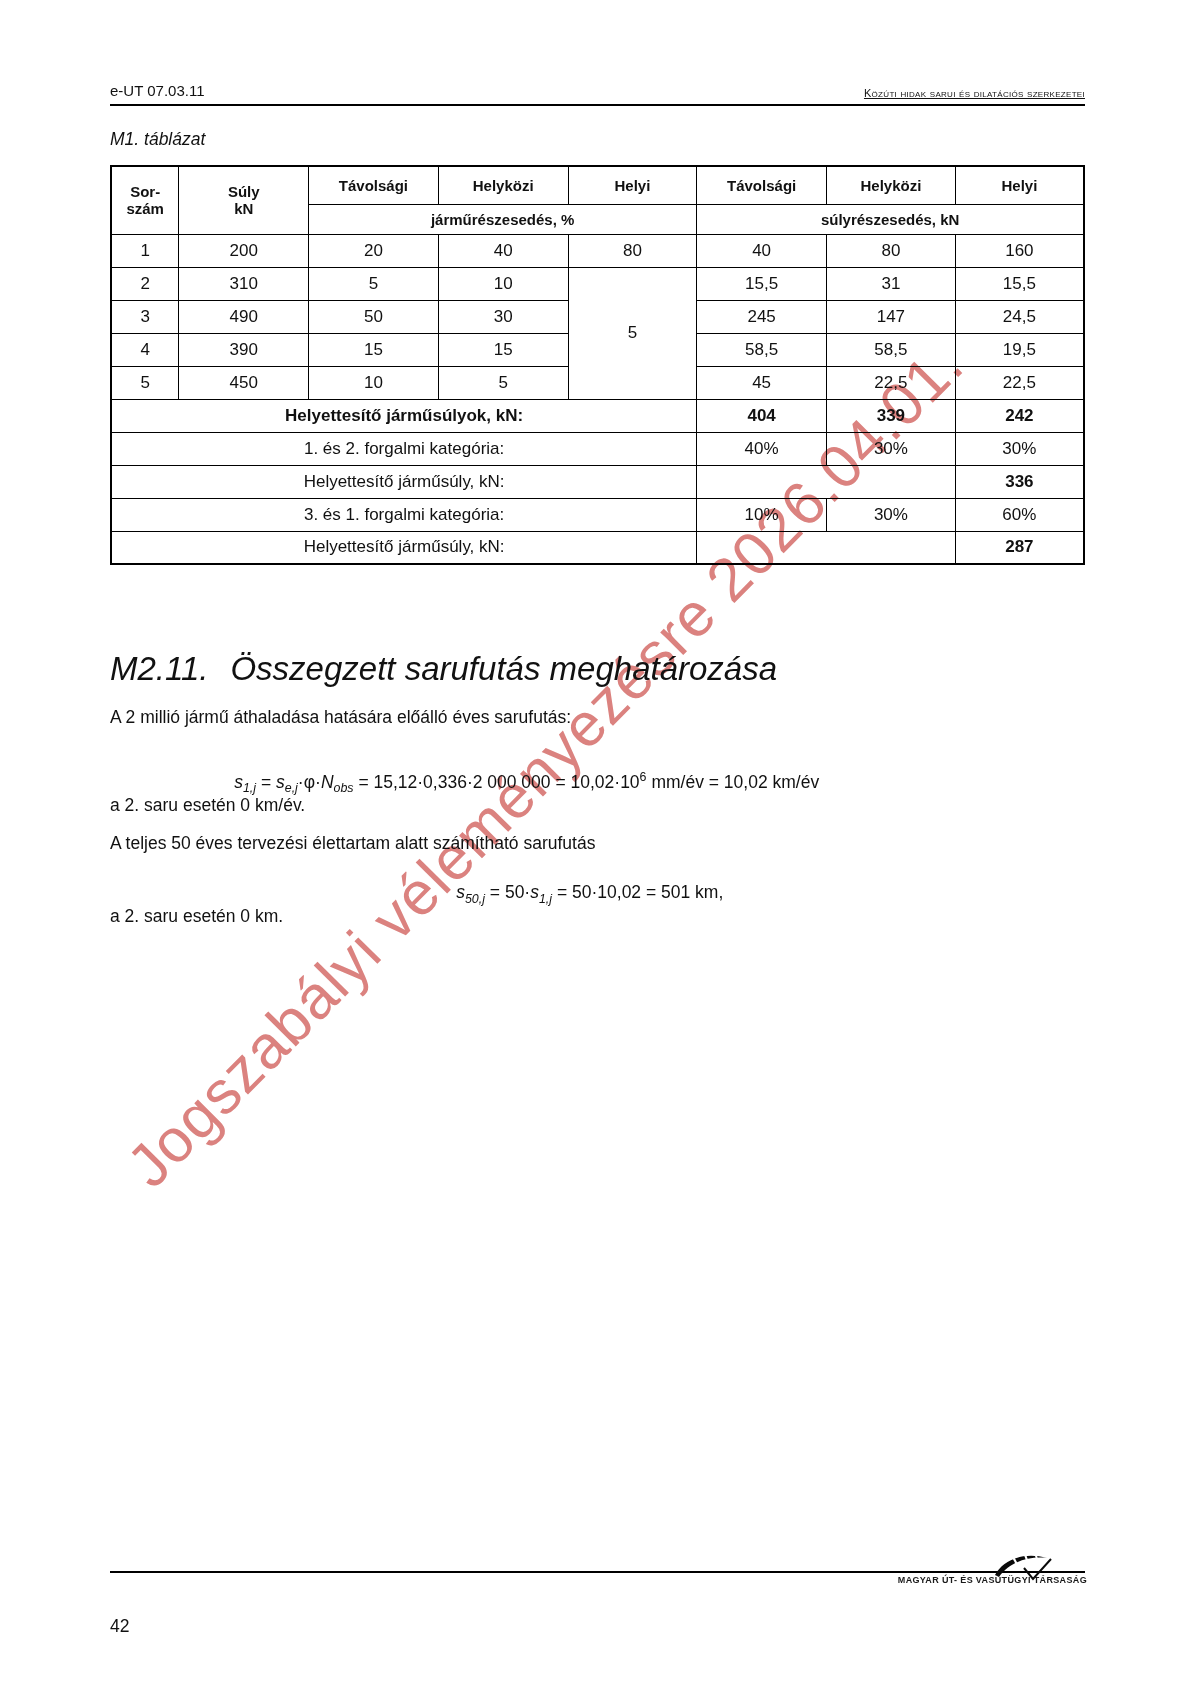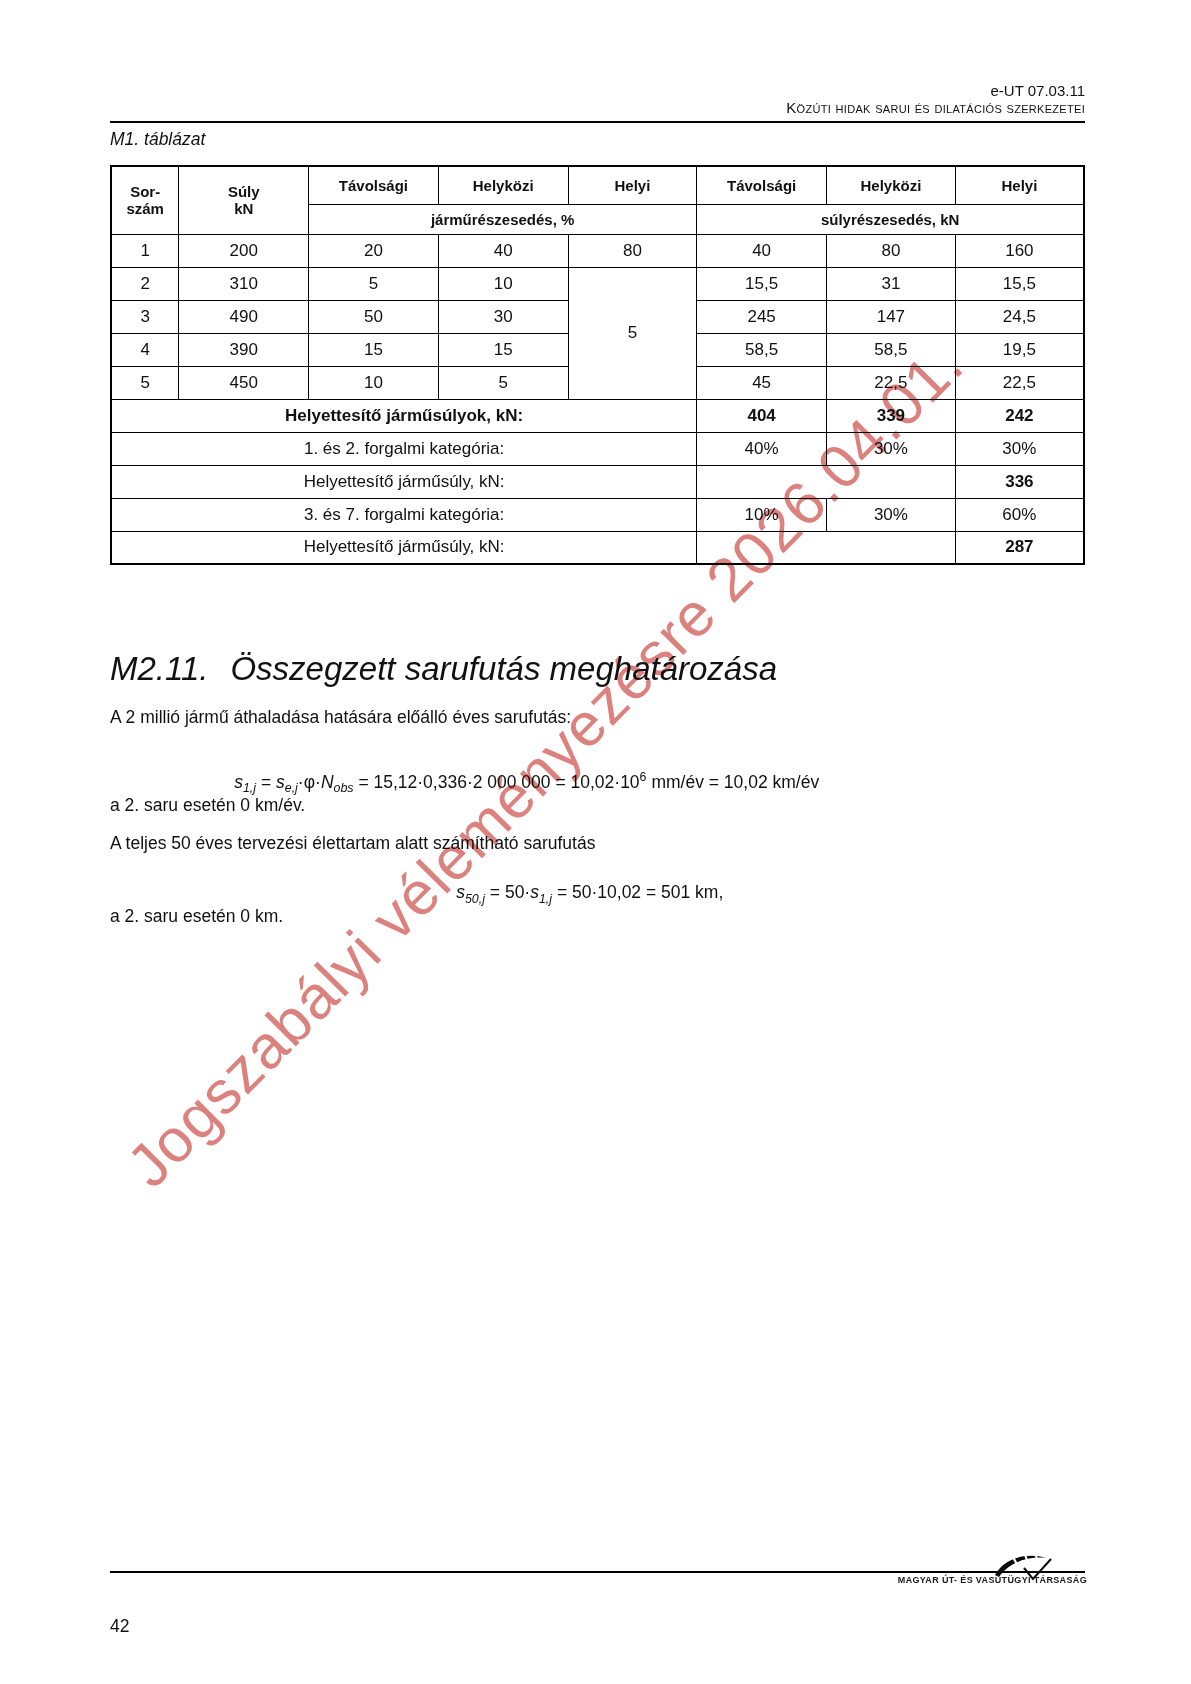--- a/index.html
+++ b/index.html
@@ -11,24 +11,24 @@
   }
   .wm {
     position:absolute; left:138px; top:1141px; z-index:1;
     font-size:61px; letter-spacing:1px; white-space:nowrap;
     transform:rotate(-45.3deg); transform-origin:0 50%;
   }
   .content { position:absolute; inset:0; z-index:2; }
   .hdr {
     position:absolute; left:110px; width:975px; top:82px;
     display:flex; justify-content:space-between; align-items:flex-end;
-    border-bottom:2px solid #000; padding-bottom:5px;flex-direction:column;
+    border-bottom:2px solid #000; padding-bottom:5px;
   }
   .hdr-left { font-size:15px; }
-  .hdr-right { font-size:15px; font-variant:small-caps; letter-spacing:0.3px; }
+  .hdr-right { font-size:11px; font-variant:small-caps; letter-spacing:0.3px;text-decoration:underline; }
   .caption { position:absolute; left:110px; top:129px; font-style:italic; font-size:17.5px; }
 
   table.m1 {
     position:absolute; left:110px; top:165px; width:975px;
     border-collapse:collapse; border:2px solid #000;
   }
   table.m1 td {
     border:1px solid #000; text-align:center; vertical-align:middle;
     font-size:17px; height:33px; padding:1px 4px;
   }
@@ -172,21 +172,21 @@
           <td>40%</td>
           <td>30%</td>
           <td>30%</td>
         </tr>
         <tr>
           <td class="cat-label" colspan="5">Helyettesítő járműsúly, kN:</td>
           <td colspan="2"></td>
           <td class="bold-val">336</td>
         </tr>
         <tr>
-          <td class="cat-label" colspan="5">3. és 7. forgalmi kategória:</td>
+          <td class="cat-label" colspan="5">3. és 1. forgalmi kategória:</td>
           <td>10%</td>
           <td>30%</td>
           <td>60%</td>
         </tr>
         <tr>
           <td class="cat-label" colspan="5">Helyettesítő járműsúly, kN:</td>
           <td colspan="2"></td>
           <td class="bold-val">287</td>
         </tr>
       </tbody>

